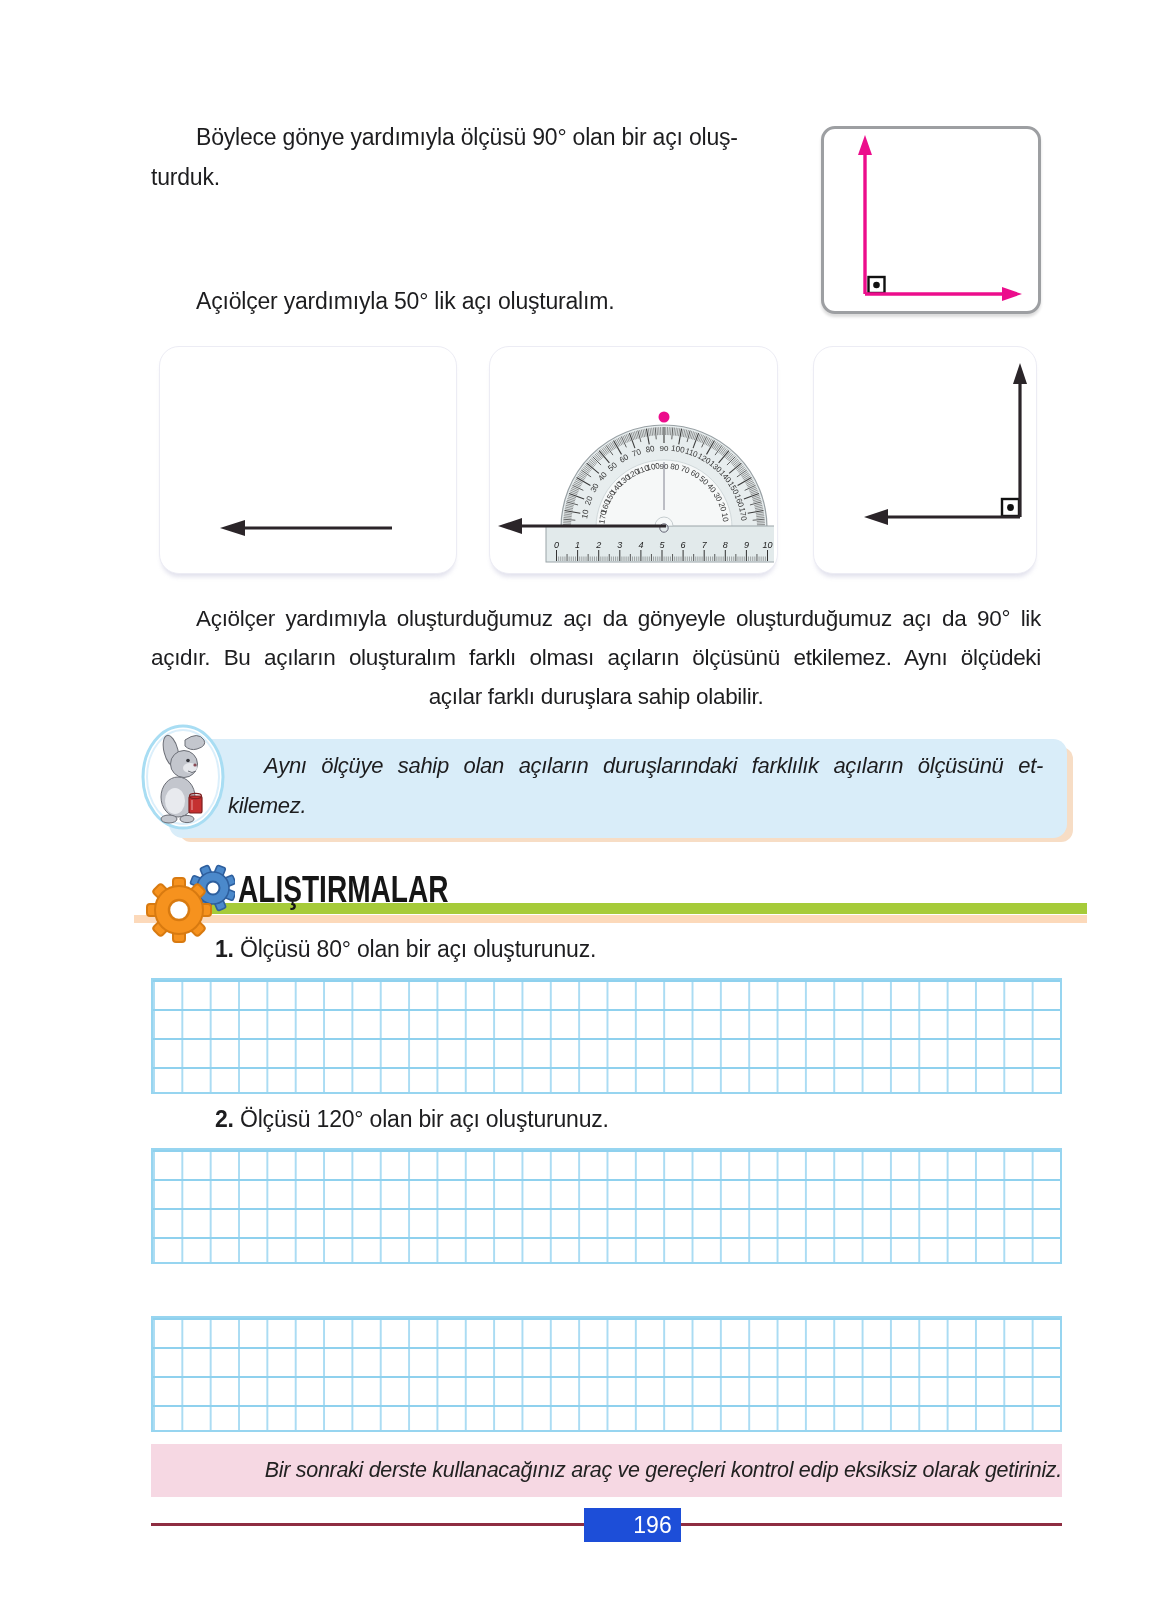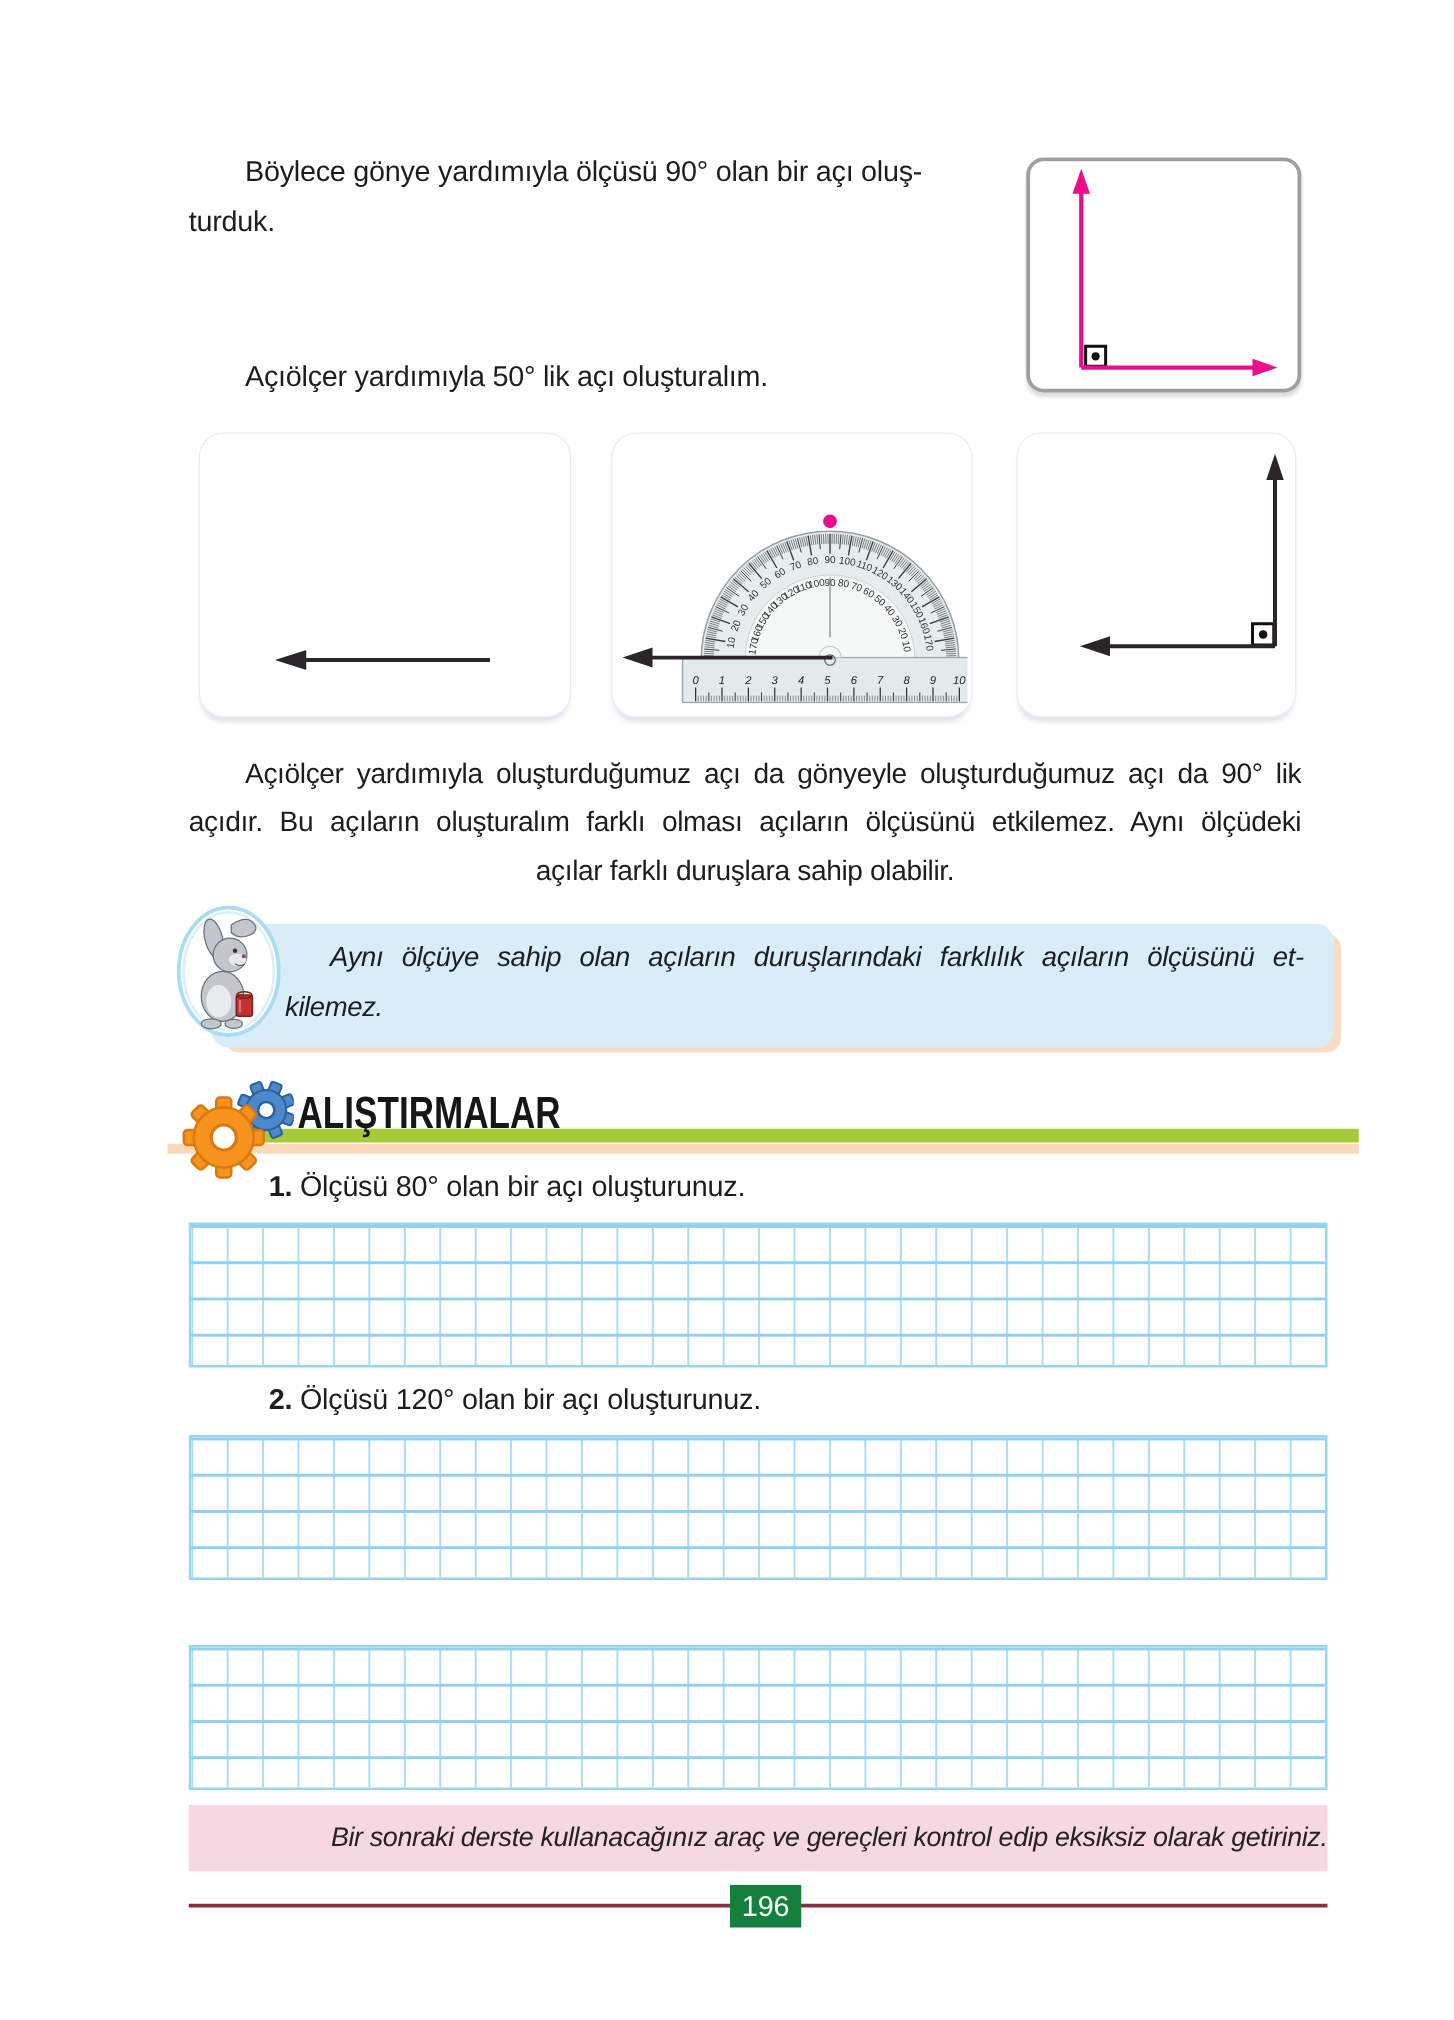--- a/index.html
+++ b/index.html
@@ -41,21 +41,21 @@
       linear-gradient(to right,#abdcf3 1.5px,transparent 1.5px);
     background-size:28.35px 29px;
   }
   .g1{top:978px;}
   .g2{top:1148px;}
   .g3{top:1316px;}
   
   .pinknote{left:120px;top:1444px;width:911px;height:53px;background:#f6d8e3;display:flex;align-items:center;justify-content:flex-end;}
   .pinknote .t{font-style:italic;font-size:21.5px;letter-spacing:-0.3px;color:#222;white-space:nowrap;}
   .footline{left:120px;top:1523px;width:911px;height:3px;background:#8e2d41;}
-  .pagenum{left:553px;top:1508px;width:57px;height:34px;background:#15803d;color:#fff;font-size:23px;display:flex;align-items:center;justify-content:center;}
+  .pagenum{left:553px;top:1508px;width:57px;height:34px;background:#1d4ed8;color:#fff;font-size:23px;display:flex;align-items:center;justify-content:center;padding-left:40px;}
 </style>
 </head>
 <body>
 
 <div class="page">
 
   <div class="abs bodytext" style="left:120px;top:117px;width:650px;">
     <div class="indent1">Böylece gönye yardımıyla ölçüsü 90° olan bir açı oluş-</div>
     <div>turduk.</div>
   </div>

